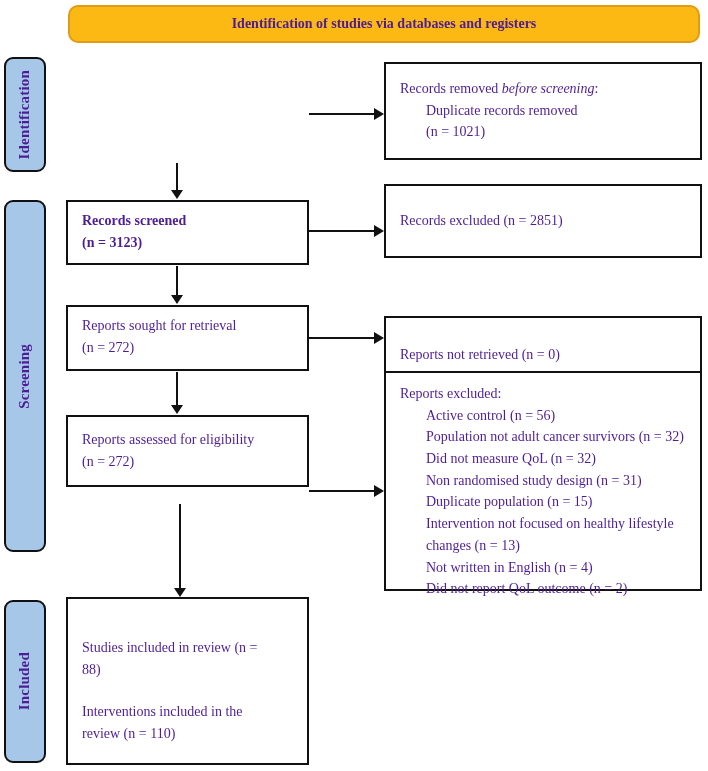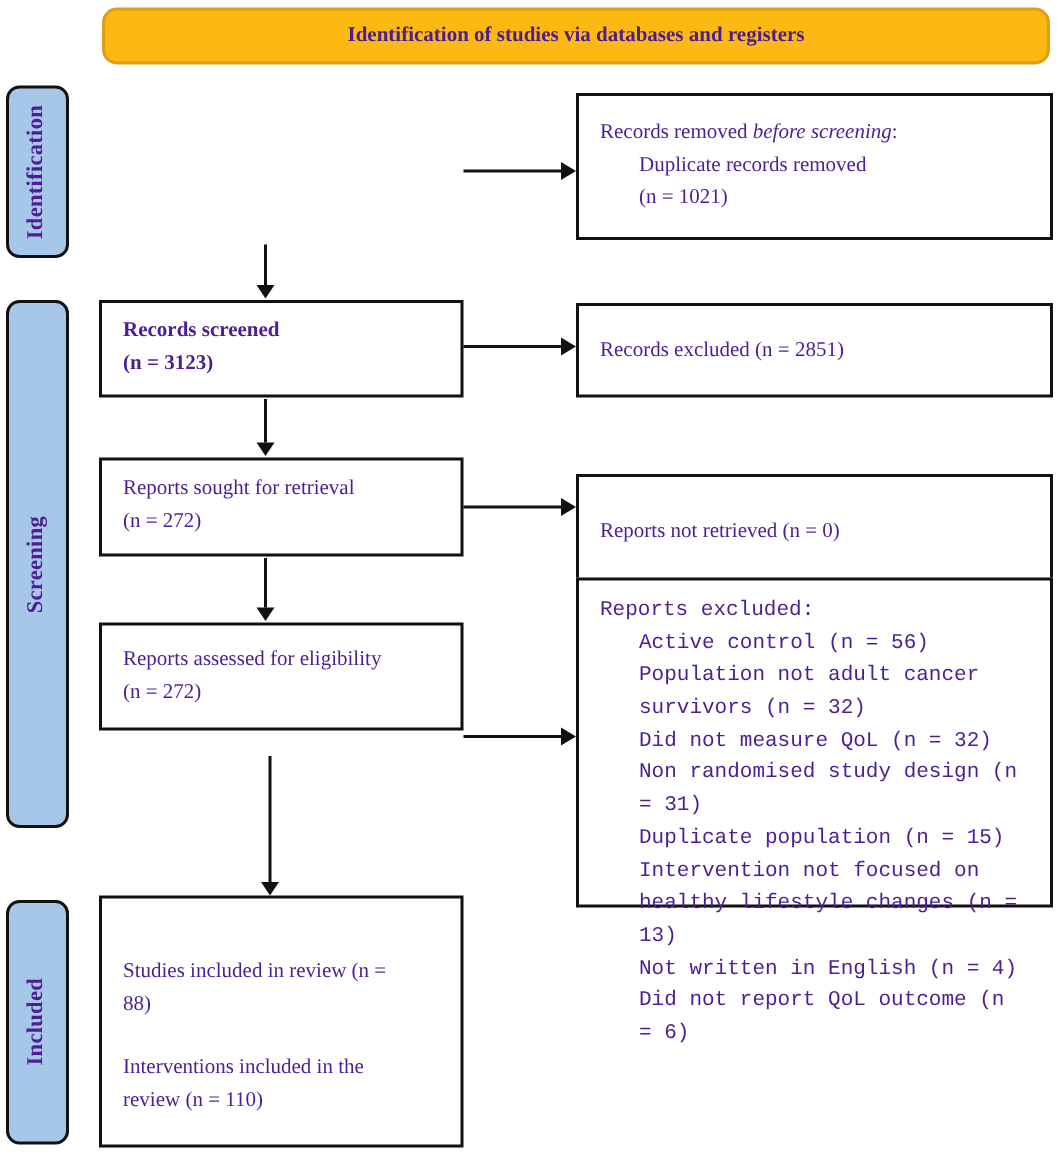--- a/index.html
+++ b/index.html
@@ -116,39 +116,39 @@
   </div>
 
   <div class="box col-right" style="top:62px;height:98px;">
     <div class="pad" style="padding-top:14px;">
       <div><span>Records removed </span><span class="it">before screening</span><span>:</span></div>
       <div class="indent">Duplicate records removed</div>
       <div class="indent">(n = 1021)</div>
     </div>
   </div>
 
-  <div class="box col-right vcenter" style="top:202px;height:63px;">
+  <div class="box col-right vcenter" style="top:184px;height:74px;">
     <div class="inner">Records excluded (n = 2851)</div>
   </div>
 
   <div class="box col-right vcenter" style="top:316px;height:78px;font-family:Liberation Serif, serif;">
     <div class="inner">Reports not retrieved (n = 0)</div>
   </div>
 
-  <div class="box col-right" style="top:385px;height:220px;font-family:Liberation Mono, monospace;">
+  <div class="box col-right" style="top:371px;height:220px;">
     <div class="pad" style="padding-top:10px;padding-right:14px;">
       <div>Reports excluded:</div>
       <div class="indent">Active control (n = 56)</div>
       <div class="indent">Population not adult cancer survivors (n = 32)</div>
       <div class="indent">Did not measure QoL (n = 32)</div>
       <div class="indent">Non randomised study design (n = 31)</div>
       <div class="indent">Duplicate population (n = 15)</div>
       <div class="indent">Intervention not focused on healthy lifestyle changes (n = 13)</div>
       <div class="indent">Not written in English (n = 4)</div>
-      <div class="indent">Did not report QoL outcome (n = 6)</div>
+      <div class="indent">Did not report QoL outcome (n = 2)</div>
     </div>
   </div>
 
   <div class="harrow" style="left:309px;top:113px;width:65px;">
       <span class="head"></span>
     </div>
   <div class="harrow" style="left:309px;top:230px;width:65px;">
       <span class="head"></span>
     </div>
   <div class="harrow" style="left:309px;top:337px;width:65px;">

